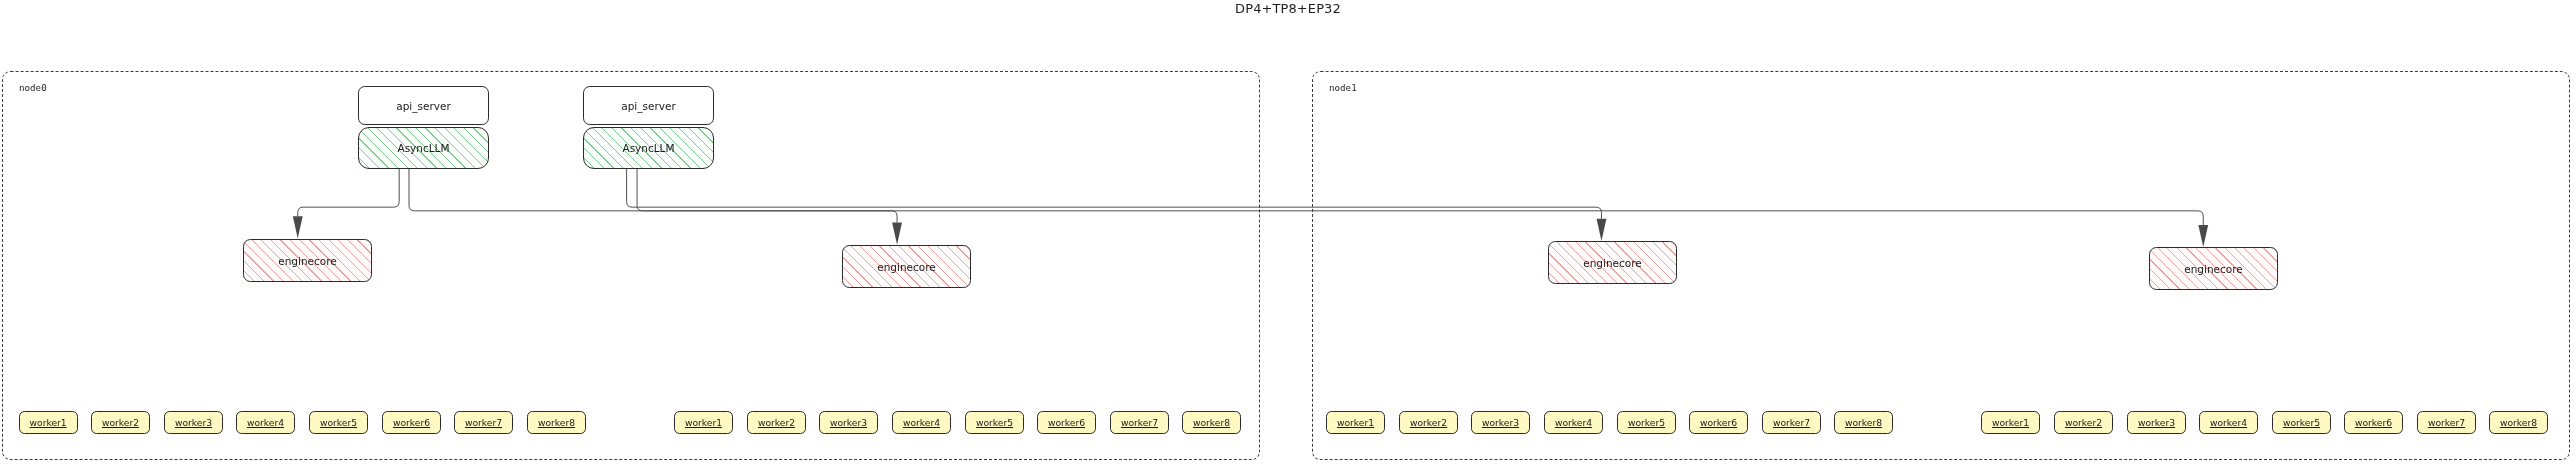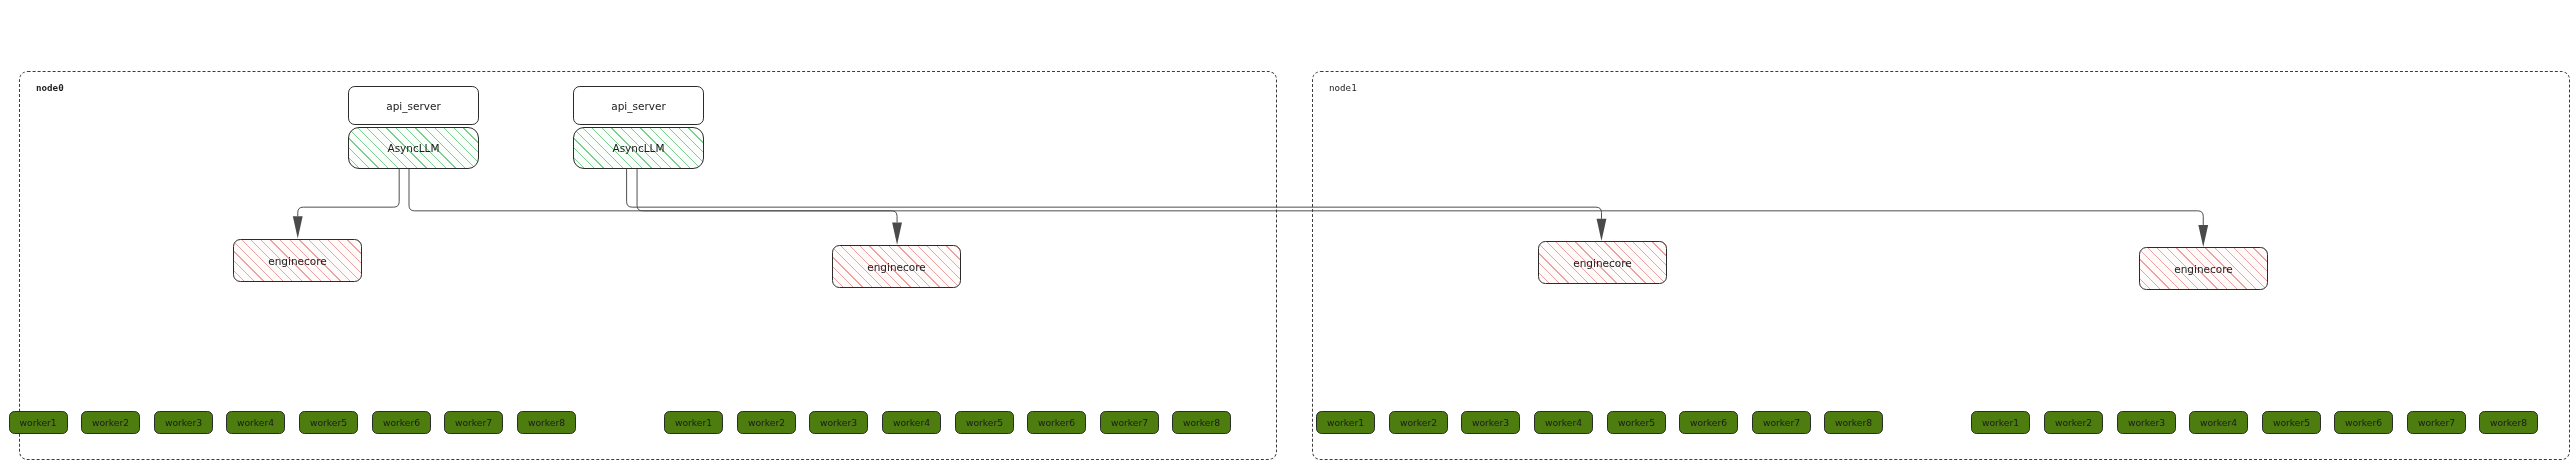--- a/index.html
+++ b/index.html
@@ -52,20 +52,21 @@
     border: 1.4px solid #2b2b2b;
     border-radius: 6.2px;
     display: flex;
     align-items: center;
     justify-content: center;
     font-size: 10.5px;
     color: #1b1b1b;
     background: #ffffff;
     white-space: nowrap;
     overflow: hidden;
+    margin-left: 10px;
   }
   .box .box-label {
     position: relative;
     z-index: 2;
   }
 
   .box-apiserver {
     background: #ffffff;
     border-radius: 6.8px;
   }
@@ -90,56 +91,58 @@
     background-image: repeating-linear-gradient(
         45deg,
         rgba(233, 140, 140, 0.8) 0px,
         rgba(233, 140, 140, 0.8) 0.9px,
         rgba(255,255,255,0) 0.9px,
         rgba(255,255,255,0) 6.8px
     );
   }
 
   .box-worker {
-    background: #4d7c0f;
+    background: #fef9c3;
     border-radius: 5.5px;
     font-size: 9.2px;
     border-width: 1.2px;
+    text-decoration: underline;
   }
 
   
   #connectors {
     position: absolute;
     left: 0; top: 0;
     width: 2576px;
     height: 469px;
     pointer-events: none;
   }
   #connectors path { fill: none; stroke: #4a4a4a; stroke-width: 1.6px; }
   #connectors polygon { fill: #4a4a4a; stroke: none; }
 </style>
 </head>
 <body>
 
 <div id="canvas">
 
+  <div id="diagram-title">DP4+TP8+EP32</div>
 
   <svg id="connectors" viewBox="0 0 4188 763" xmlns="http://www.w3.org/2000/svg">
       <path d="M 648 275 L 648 328 Q 648 337 639 337 L 492 337 Q 483 337 483 346 L 483 352"></path>
       <polygon points="475,352 491,352 483,388" fill="none" stroke="#4a4a4a" stroke-width="1.6"></polygon>
       <path d="M 664 275 L 664 334 Q 664 343 673 343 L 1449 343 Q 1458 343 1458 352 L 1458 362"></path>
       <polygon points="1450,362 1466,362 1458,398" fill="none" stroke="#4a4a4a" stroke-width="1.6"></polygon>
       <path d="M 1018 275 L 1018 328 Q 1018 337 1027 337 L 2595 337 Q 2604 337 2604 346 L 2604 356"></path>
       <polygon points="2596,356 2612,356 2604,392" fill="none" stroke="#4a4a4a" stroke-width="1.6"></polygon>
       <path d="M 1035 275 L 1035 334 Q 1035 343 1044 343 L 3574 343 Q 3583 343 3583 352 L 3583 366"></path>
       <polygon points="3575,366 3591,366 3583,402" fill="none" stroke="#4a4a4a" stroke-width="1.6"></polygon>
     </svg>
 
   <div id="clusters-layer">
-      <div class="node-cluster" style="left: 19px; top: 71px; width: 1258px; height: 389px; font-weight: bold;">
+      <div class="node-cluster" style="left: 2px; top: 71px; width: 1258px; height: 389px;">
         <div class="node-label">node0</div>
       </div>
       <div class="box box-apiserver" style="left: 348px; top: 86px; width: 131px; height: 39px;">
         <span class="box-label">api_server</span>
       </div>
       <div class="box box-apiserver" style="left: 573px; top: 86px; width: 131px; height: 39px;">
         <span class="box-label">api_server</span>
       </div>
       <div class="box box-asyncllm" style="left: 348px; top: 127px; width: 131px; height: 42px;">
         <span class="box-label">AsyncLLM</span>

